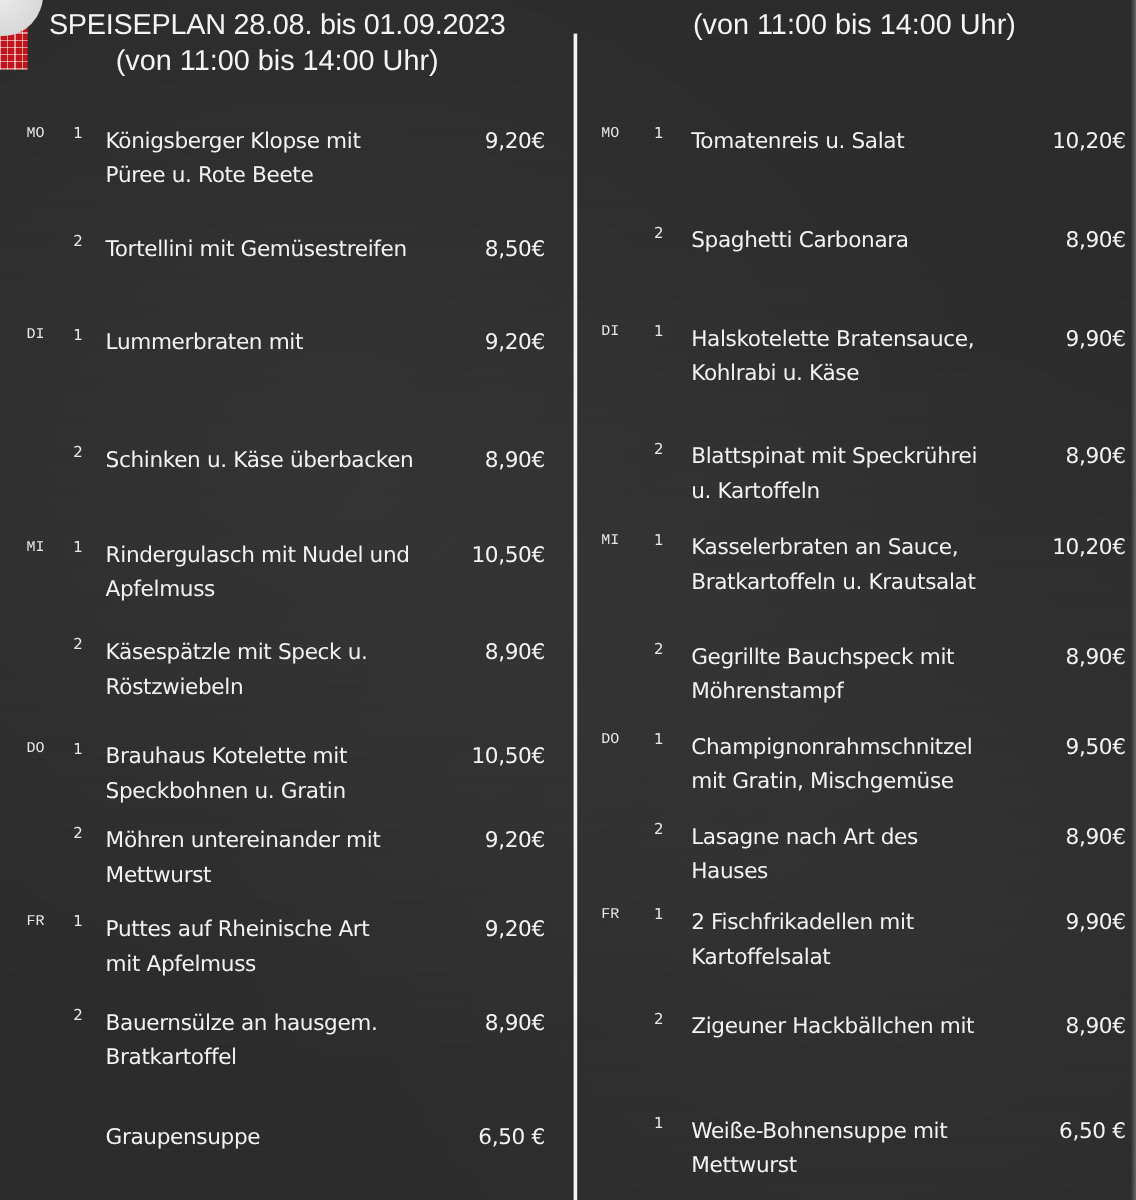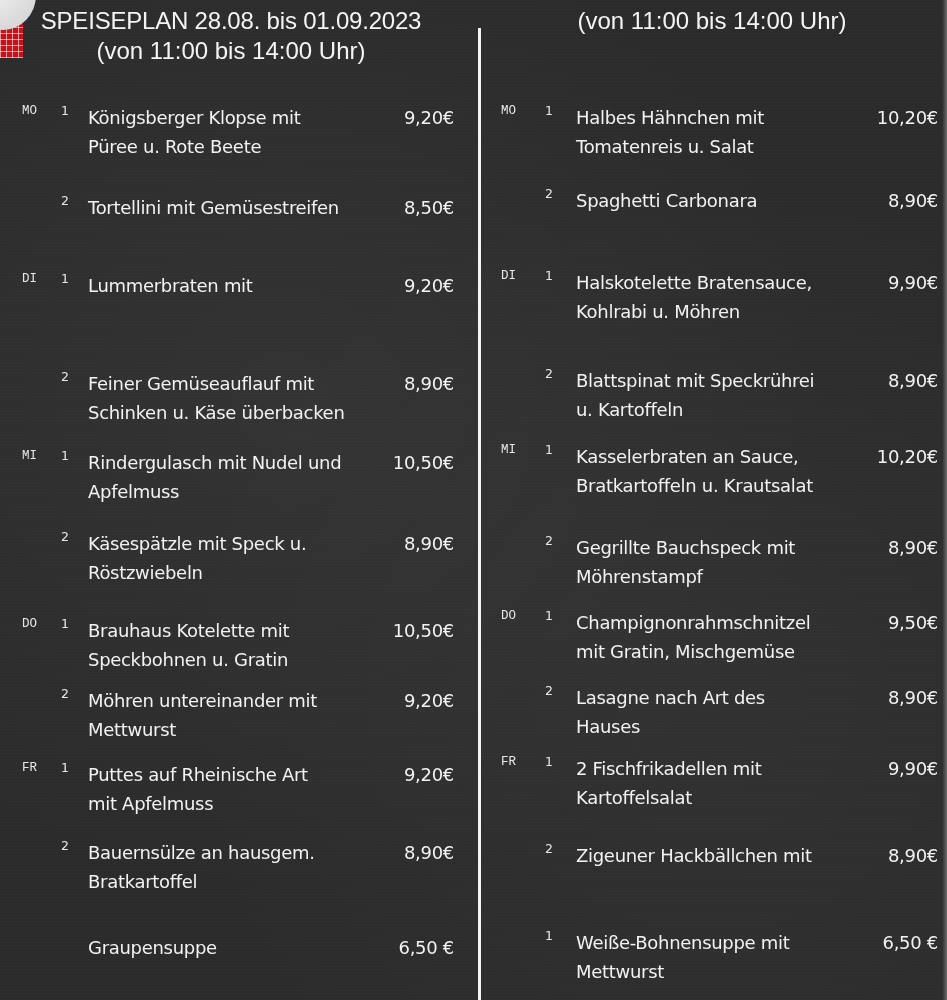--- a/index.html
+++ b/index.html
@@ -168,21 +168,20 @@
     <div class="dish">
       <span>Lummerbraten mit</span>
     </div>
     <span class="price">9,20€</span>
   </div>
 
   <div class="entry" style="top:369px">
     <span class="day"></span>
     <span class="num">2</span>
     <div class="dish">
-      <span>Feiner Gemüseauflauf mit</span>
       <span>Schinken u. Käse überbacken</span>
     </div>
     <span class="price">8,90€</span>
   </div>
 
   <div class="entry" style="top:448px">
     <span class="day">MI</span>
     <span class="num">1</span>
     <div class="dish">
       <span>Rindergulasch mit Nudel und</span>
@@ -253,41 +252,40 @@
 
 <section class="column col-right">
   <div class="header">
     <div class="hours">(von 11:00 bis 14:00 Uhr)</div>
   </div>
 
   <div class="entry" style="top:103px">
     <span class="day">MO</span>
     <span class="num">1</span>
     <div class="dish">
-      <span>Halbes Hähnchen mit</span>
       <span>Tomatenreis u. Salat</span>
     </div>
     <span class="price">10,20€</span>
   </div>
 
   <div class="entry" style="top:186px">
     <span class="day"></span>
     <span class="num">2</span>
     <div class="dish">
       <span>Spaghetti Carbonara</span>
     </div>
     <span class="price">8,90€</span>
   </div>
 
   <div class="entry" style="top:268px">
     <span class="day">DI</span>
     <span class="num">1</span>
     <div class="dish">
       <span>Halskotelette Bratensauce,</span>
-      <span>Kohlrabi u. Möhren</span>
+      <span>Kohlrabi u. Käse</span>
     </div>
     <span class="price">9,90€</span>
   </div>
 
   <div class="entry" style="top:366px">
     <span class="day"></span>
     <span class="num">2</span>
     <div class="dish">
       <span>Blattspinat mit Speckrührei</span>
       <span>u. Kartoffeln</span>

